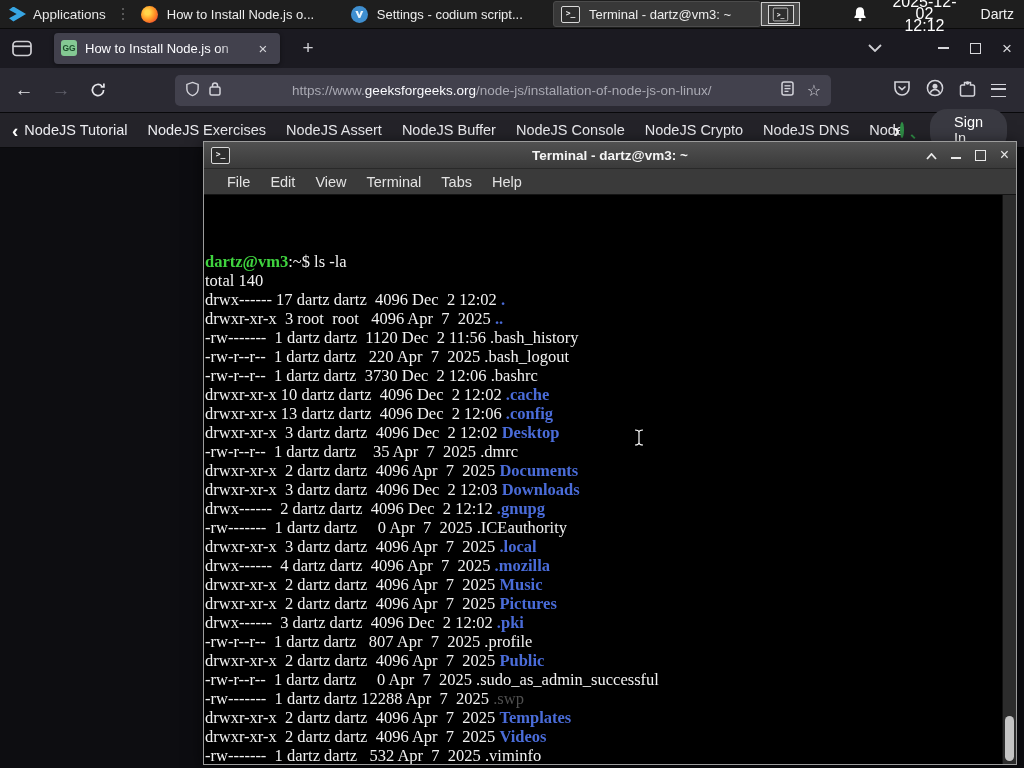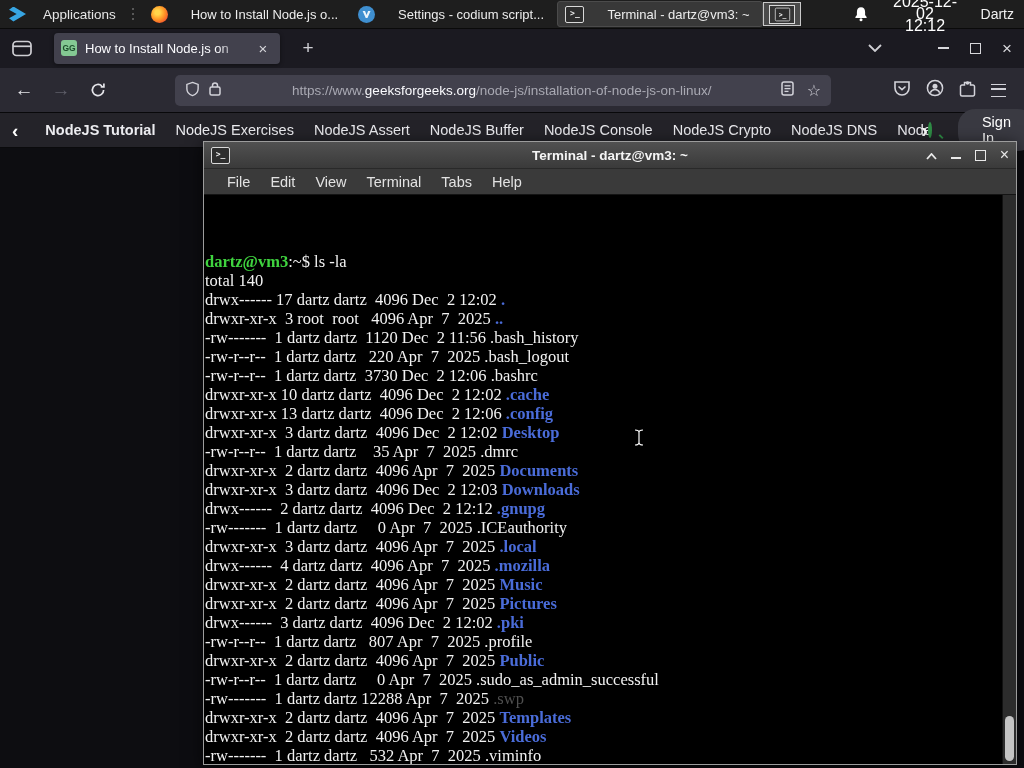--- a/index.html
+++ b/index.html
@@ -2,26 +2,26 @@
 <html><head>
 <meta charset="utf-8">
 <style>
   html,body{margin:0;padding:0;background:#000;}
   #screen{position:relative;width:1024px;height:768px;overflow:hidden;background:#0e0e12;
     font-family:"Liberation Sans",sans-serif;-webkit-font-smoothing:antialiased;}
 
   
   .panel{position:absolute;top:0;left:0;right:0;height:28px;background:#1e1e1e;z-index:40;
     display:flex;align-items:center;color:#e6e6e6;font-size:13.5px;border-bottom:1px solid #0a0a0a;}
-  .apps-btn{display:flex;align-items:center;gap:17px;padding:0 9px;height:100%;}
+  .apps-btn{display:flex;align-items:center;gap:7px;padding:0 9px;height:100%;}
   .apps-logo{width:17px;height:15px;background:#37a5e2;
     clip-path:polygon(0 22%,45% 50%,0 78%,26% 100%,100% 50%,26% 0);}
   .handle{width:2px;height:2px;border-radius:50%;background:#6d6d6d;margin:0 7px;
     box-shadow:0 5px 0 #6d6d6d,0 -5px 0 #6d6d6d;}
-  .task{width:196px;height:24px;margin:2px 0 2px 2px;display:flex;align-items:center;gap:23px;
+  .task{width:196px;height:24px;margin:2px 0 2px 2px;display:flex;align-items:center;gap:9px;
     padding:0 7px;border-radius:3px;border:1px solid transparent;}
   .task.active{background:#383838;border-color:#4b4b4b;}
   .task-label{white-space:nowrap;overflow:hidden;font-size:13px;color:#ededed;}
   .ff-logo{flex:0 0 17px;width:17px;height:17px;border-radius:50%;
     background:radial-gradient(circle at 38% 38%,#ffd54a 0 16%,#ff9626 48%,#f2552c 78%,#d93a2b 100%);}
   .codium-logo{flex:0 0 17px;width:17px;height:17px;border-radius:50%;background:#3f8fd0;position:relative;}
   .codium-logo i{position:absolute;inset:3px;background:#eaf4fb;
     clip-path:polygon(14% 22%,36% 22%,50% 58%,64% 22%,86% 22%,58% 86%,42% 86%);}
   .term-mini{flex:0 0 17px;width:17px;height:15px;background:#2e2e2e;border:1px solid #d9d9d9;border-radius:2px;
     color:#ececec;font:bold 8px/1 "DejaVu Sans Mono",monospace;display:flex;align-items:center;justify-content:center;}
@@ -69,21 +69,21 @@
   .nav-right{display:flex;align-items:center;gap:15px;margin-left:62px;}
   .burger{width:15px;height:11px;border-top:1.8px solid #d3d3da;border-bottom:1.8px solid #d3d3da;position:relative;}
   .burger::after{content:"";position:absolute;left:0;right:0;top:3.6px;height:1.8px;background:#d3d3da;}
 
   
   .gfgnav{height:34px;background:#242329;display:flex;align-items:center;font-size:14.5px;
     color:#ececf0;padding:0 12px;border-bottom:1px solid #0a0a0c;}
   .gfg-back{font-size:19px;font-weight:bold;color:#fff;margin-right:6px;line-height:1;}
   .gfg-links{display:flex;gap:20px;align-items:center;}
   .nav-link{white-space:nowrap;}
-  .gfg-links .nav-link:first-child{font-weight:bold;margin-left:21px;}
+  .gfg-links .nav-link:first-child{font-weight:normal;}
   .gfg-links .nav-link:last-child{width:40px;overflow:hidden;}
   .gfg-next{font-size:20px;font-weight:bold;color:#fff;margin-left:-16px;line-height:1;}
   .gfg-search{margin-left:auto;width:12px;height:12px;border:2.6px solid #2f8d46;border-radius:50%;position:relative;}
   .gfg-search::after{content:"";position:absolute;width:2.4px;height:5px;background:#2f8d46;
     left:10px;top:10px;transform:rotate(-45deg);}
   .signin{margin:0 14px 0 26px;padding:5px 24px;border-radius:17px;background:#3a3a42;color:#ffffff;font-size:14.5px;}
   .page{height:calc(100% - 120px);background:#0d0d11;}
 
   
   .terminal{position:absolute;left:203px;top:141px;width:814px;height:624px;z-index:20;

